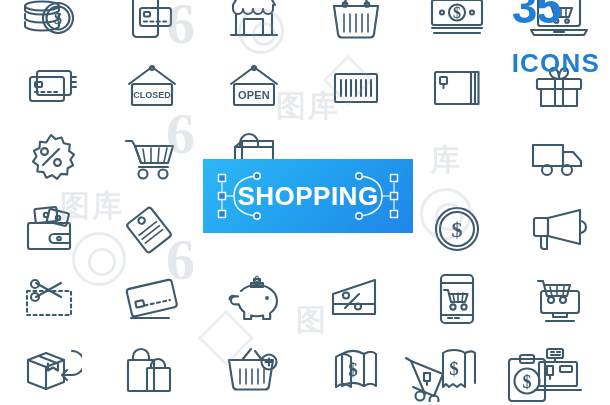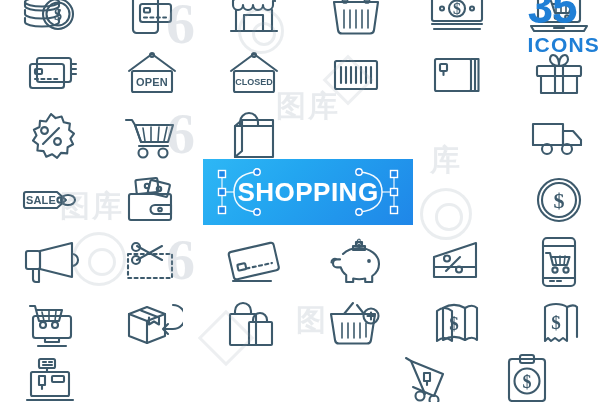--- a/index.html
+++ b/index.html
@@ -50,21 +50,21 @@
   .ico-glyph{
     fill:#3d5a6c;
     font-family:"Liberation Serif", serif;
     font-weight:700;
     font-size:16px;
   }
 
   
   #banner{
     position:absolute;
-    left:203px;top:159px;width:210px;height:66px;
+    left:203px;top:159px;width:210px;height:74px;
     background:linear-gradient(135deg,#2eb7f5 0%,#23a6f0 38%,#1f86e8 100%);
     display:flex;align-items:center;justify-content:center;
     z-index:6;
   }
   #banner-text{
     color:#ffffff;
     font-family:"Liberation Sans", sans-serif;
     font-weight:700;
     font-size:26px;
     letter-spacing:.5px;
@@ -89,25 +89,25 @@
   #badge-count{
     display:block;
     color:#1f7fd6;
     font-family:"Liberation Sans", sans-serif;
     font-weight:700;
     font-size:46px;
     letter-spacing:-1px;
   }
   #badge-label{
     display:block;
-    margin-top:4px;
+    margin-top:20px;
     color:#1f7fd6;
     font-family:"Liberation Sans", sans-serif;
     font-weight:700;
-    font-size:21px;
+    font-size:26px;
     letter-spacing:1.2px;
   }
 
   
   #watermarks{position:absolute;inset:0;z-index:5;pointer-events:none;}
   .wm{
     position:absolute;
     color:#9aa7b4;
     opacity:.30;
     font-family:"Liberation Serif", serif;
@@ -235,33 +235,33 @@
     </div>
 
     <div class="cell">
       <svg width="64" height="50" viewBox="0 0 64 50">
         <g class="ln">
           <path d="M32 4 9 21"></path>
           <path d="M32 4l23 17"></path>
           <rect x="12" y="21" width="40" height="21" rx="1.5"></rect>
           <circle cx="32" cy="5" r="2"></circle>
         </g>
-        <text class="ico-txt" x="32" y="36" text-anchor="middle">OPEN</text>
+        <text class="ico-txt-sm" x="32" y="35" text-anchor="middle">CLOSED</text>
       </svg>
     </div>
 
     <div class="cell">
       <svg width="64" height="50" viewBox="0 0 64 50">
         <g class="ln">
           <path d="M32 4 9 21"></path>
           <path d="M32 4l23 17"></path>
           <rect x="12" y="21" width="40" height="21" rx="1.5"></rect>
           <circle cx="32" cy="5" r="2"></circle>
         </g>
-        <text class="ico-txt-sm" x="32" y="35" text-anchor="middle">CLOSED</text>
+        <text class="ico-txt" x="32" y="36" text-anchor="middle">OPEN</text>
       </svg>
     </div>
 
     <div class="cell">
       <svg width="58" height="50" viewBox="0 0 58 50">
         <rect class="ln" x="8" y="11" width="42" height="28" rx="1.5"></rect>
         <g class="ln">
           <path d="M14 17v16M19 17v16M24 17v16M29 17v16M34 17v16M39 17v16M44 17v16"></path>
         </g>
       </svg>
@@ -336,30 +336,20 @@
         <g class="ln">
           <rect x="5" y="12" width="30" height="21"></rect>
           <path d="M35 19h10l8 9v5H35z"></path>
           <path d="M5 33h9M24 33h7M44 33h9"></path>
           <circle cx="19" cy="37" r="5"></circle>
           <circle cx="39" cy="37" r="5"></circle>
         </g>
       </svg>
     </div>
 
-    <div class="cell">
-      <svg width="62" height="50" viewBox="0 0 62 50">
-        <g class="ln">
-          <path d="M6 17h31l9 8-9 8H6a2 2 0 0 1-2-2V19a2 2 0 0 1 2-2z"></path>
-          <circle cx="40" cy="25" r="2.6"></circle>
-          <ellipse cx="48" cy="25" rx="7" ry="5"></ellipse>
-        </g>
-        <text class="ico-txt" x="21" y="29" text-anchor="middle">SALE</text>
-      </svg>
-    </div>
 
     <div class="cell">
       <svg width="60" height="54" viewBox="0 0 60 54">
         <g class="ln">
           <rect x="14" y="6" width="22" height="14" rx="1.5" transform="rotate(-6 25 13)"></rect>
           <rect x="27" y="9" width="20" height="13" rx="1.5" transform="rotate(14 37 15)"></rect>
           <circle cx="25" cy="13" r="2.2"></circle>
           <circle cx="37" cy="16" r="2.2"></circle>
           <path d="M9 21h38a2 2 0 0 1 2 2v22a2 2 0 0 1-2 2H9a2 2 0 0 1-2-2V23a2 2 0 0 1 2-2z"></path>
           <path d="M33 32h16v9H33a4.5 4.5 0 0 1 0-9z"></path>

